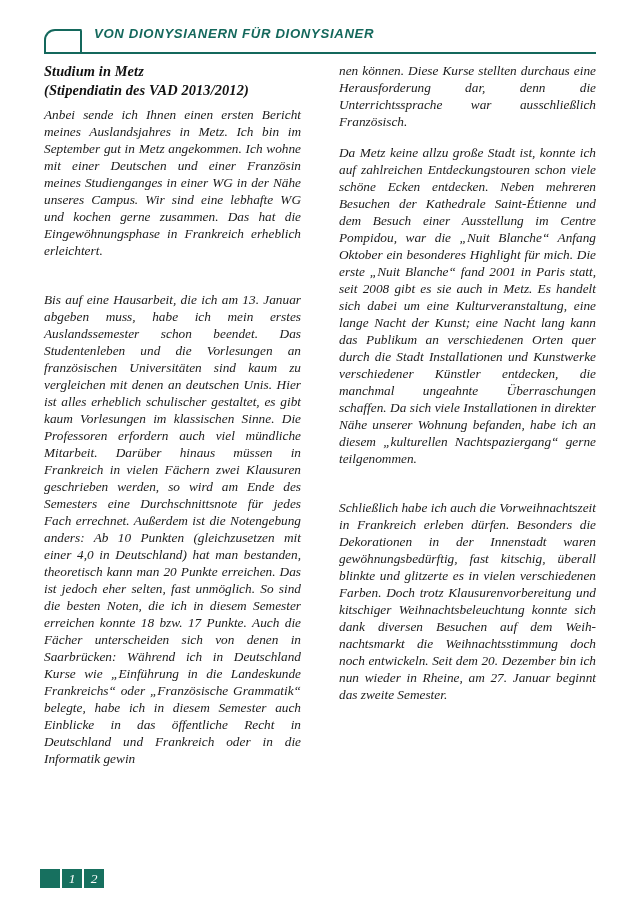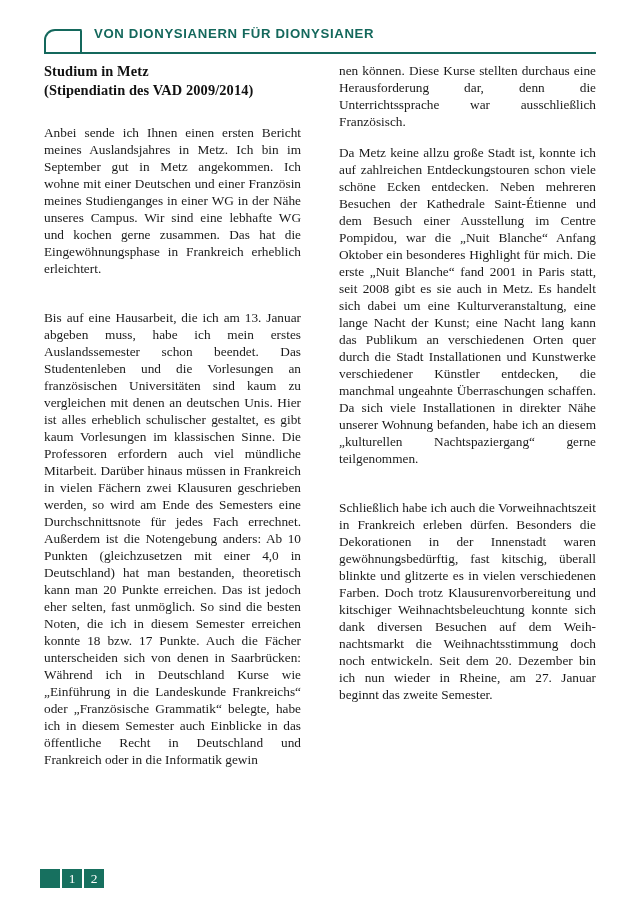--- a/index.html
+++ b/index.html
@@ -15,20 +15,21 @@
     color: #1a1a1a;
     overflow: hidden;
   }
 
   .page {
     position: relative;
     width: 640px;
     height: 890px;
     box-sizing: border-box;
     padding: 0;
+    font-style: italic;
   }
 
   
   .runhead {
     position: absolute;
     left: 44px;
     top: 26px;
     width: 552px;
     height: 34px;
   }
@@ -100,21 +101,21 @@
     text-justify: inter-word;
     hyphens: manual;
     -webkit-hyphens: manual;
     color: #1a1a1a;
   }
   p.body:last-child {
     margin-bottom: 0;
     margin-top: 32px;
   }
   .col-left p.body.first {
-    margin-top: 25px;
+    margin-top: 7px;
   }
 
   
   .folio {
     position: absolute;
     left: 40px;
     top: 869px;
     display: flex;
     gap: 2px;
   }
@@ -143,21 +144,21 @@
     <span class="runhead-bracket"></span>
     <span class="runhead-title">VON DIONYSIANERN FÜR DIONYSIANER</span>
     <span class="runhead-rule"></span>
   </div>
 
   <div class="columns">
 
     <div class="col col-left">
       <h1 class="article-title">
         <span>Studium in Metz</span>
-        <span class="subtitle">(Stipendiatin des VAD 2009/2014)</span>
+        <span class="subtitle">(Stipendiatin des VAD 2013/2012)</span>
       </h1>
       <p class="body first">Anbei sende ich Ihnen einen ersten Be­richt meines Auslandsjahres in Metz. Ich bin im September gut in Metz angekom­men. Ich wohne mit einer Deutschen und einer Französin meines Studienganges in einer WG in der Nähe unseres Campus. Wir sind eine lebhafte WG und kochen gerne zusammen. Das hat die Eingewöh­nungsphase in Frankreich erheblich er­leichtert.</p>
       <p class="body">Bis auf eine Hausarbeit, die ich am 13. Ja­nuar abgeben muss, habe ich mein erstes Auslandssemester schon beendet. Das Studentenleben und die Vorlesungen an französischen Universitäten sind kaum zu vergleichen mit denen an deutschen Unis. Hier ist alles erheblich schulischer gestaltet, es gibt kaum Vorlesungen im klassischen Sinne. Die Professoren erfor­dern auch viel mündliche Mitarbeit. Dar­über hinaus müssen in Frankreich in vie­len Fächern zwei Klausuren geschrieben werden, so wird am Ende des Semesters eine Durchschnittsnote für jedes Fach errechnet. Außerdem ist die Notenge­bung anders: Ab 10 Punkten (gleich­zusetzen mit einer 4,0 in Deutschland) hat man bestanden, theoretisch kann man 20 Punkte erreichen. Das ist jedoch eher selten, fast unmöglich. So sind die besten Noten, die ich in diesem Semes­ter erreichen konnte 18 bzw. 17 Punk­te. Auch die Fächer unterscheiden sich von denen in Saarbrücken: Während ich in Deutschland Kurse wie „Einführung in die Landeskunde Frankreichs“ oder „Französische Grammatik“ belegte, habe ich in diesem Semester auch Einblicke in das öffentliche Recht in Deutschland und Frankreich oder in die Informatik gewin­</p>
     </div>
 
     <div class="col col-right">
       <p class="body">nen können. Diese Kurse stellten durch­aus eine Herausforderung dar, denn die Unterrichtssprache war ausschließlich Französisch.</p>
       <p class="body">Da Metz keine allzu große Stadt ist, konn­te ich auf zahlreichen Entdeckungstou­ren schon viele schöne Ecken entdecken. Neben mehreren Besuchen der Kathed­rale Saint-Étienne und dem Besuch einer Ausstellung im Centre Pompidou, war die „Nuit Blanche“ Anfang Oktober ein besonderes Highlight für mich. Die erste „Nuit Blanche“ fand 2001 in Paris statt, seit 2008 gibt es sie auch in Metz. Es han­delt sich dabei um eine Kulturveranstal­tung, eine lange Nacht der Kunst; eine Nacht lang kann das Publikum an ver­schiedenen Orten quer durch die Stadt Installationen und Kunstwerke verschie­dener Künstler entdecken, die manchmal ungeahnte Überraschungen schaffen. Da sich viele Installationen in direkter Nähe unserer Wohnung befanden, habe ich an diesem „kulturellen Nachtspaziergang“ gerne teilgenommen.</p>
       <p class="body">Schließlich habe ich auch die Vorweih­nachtszeit in Frankreich erleben dürfen. Besonders die Dekorationen in der In­nenstadt waren gewöhnungsbedürftig, fast kitschig, überall blinkte und glitzerte es in vielen verschiedenen Farben. Doch trotz Klausurenvorbereitung und kitschi­ger Weihnachtsbeleuchtung konnte sich dank diversen Besuchen auf dem Weih­nachtsmarkt die Weihnachtsstimmung doch noch entwickeln. Seit dem 20. De­zember bin ich nun wieder in Rheine, am 27. Januar beginnt das zweite Semester.</p>
     </div>

